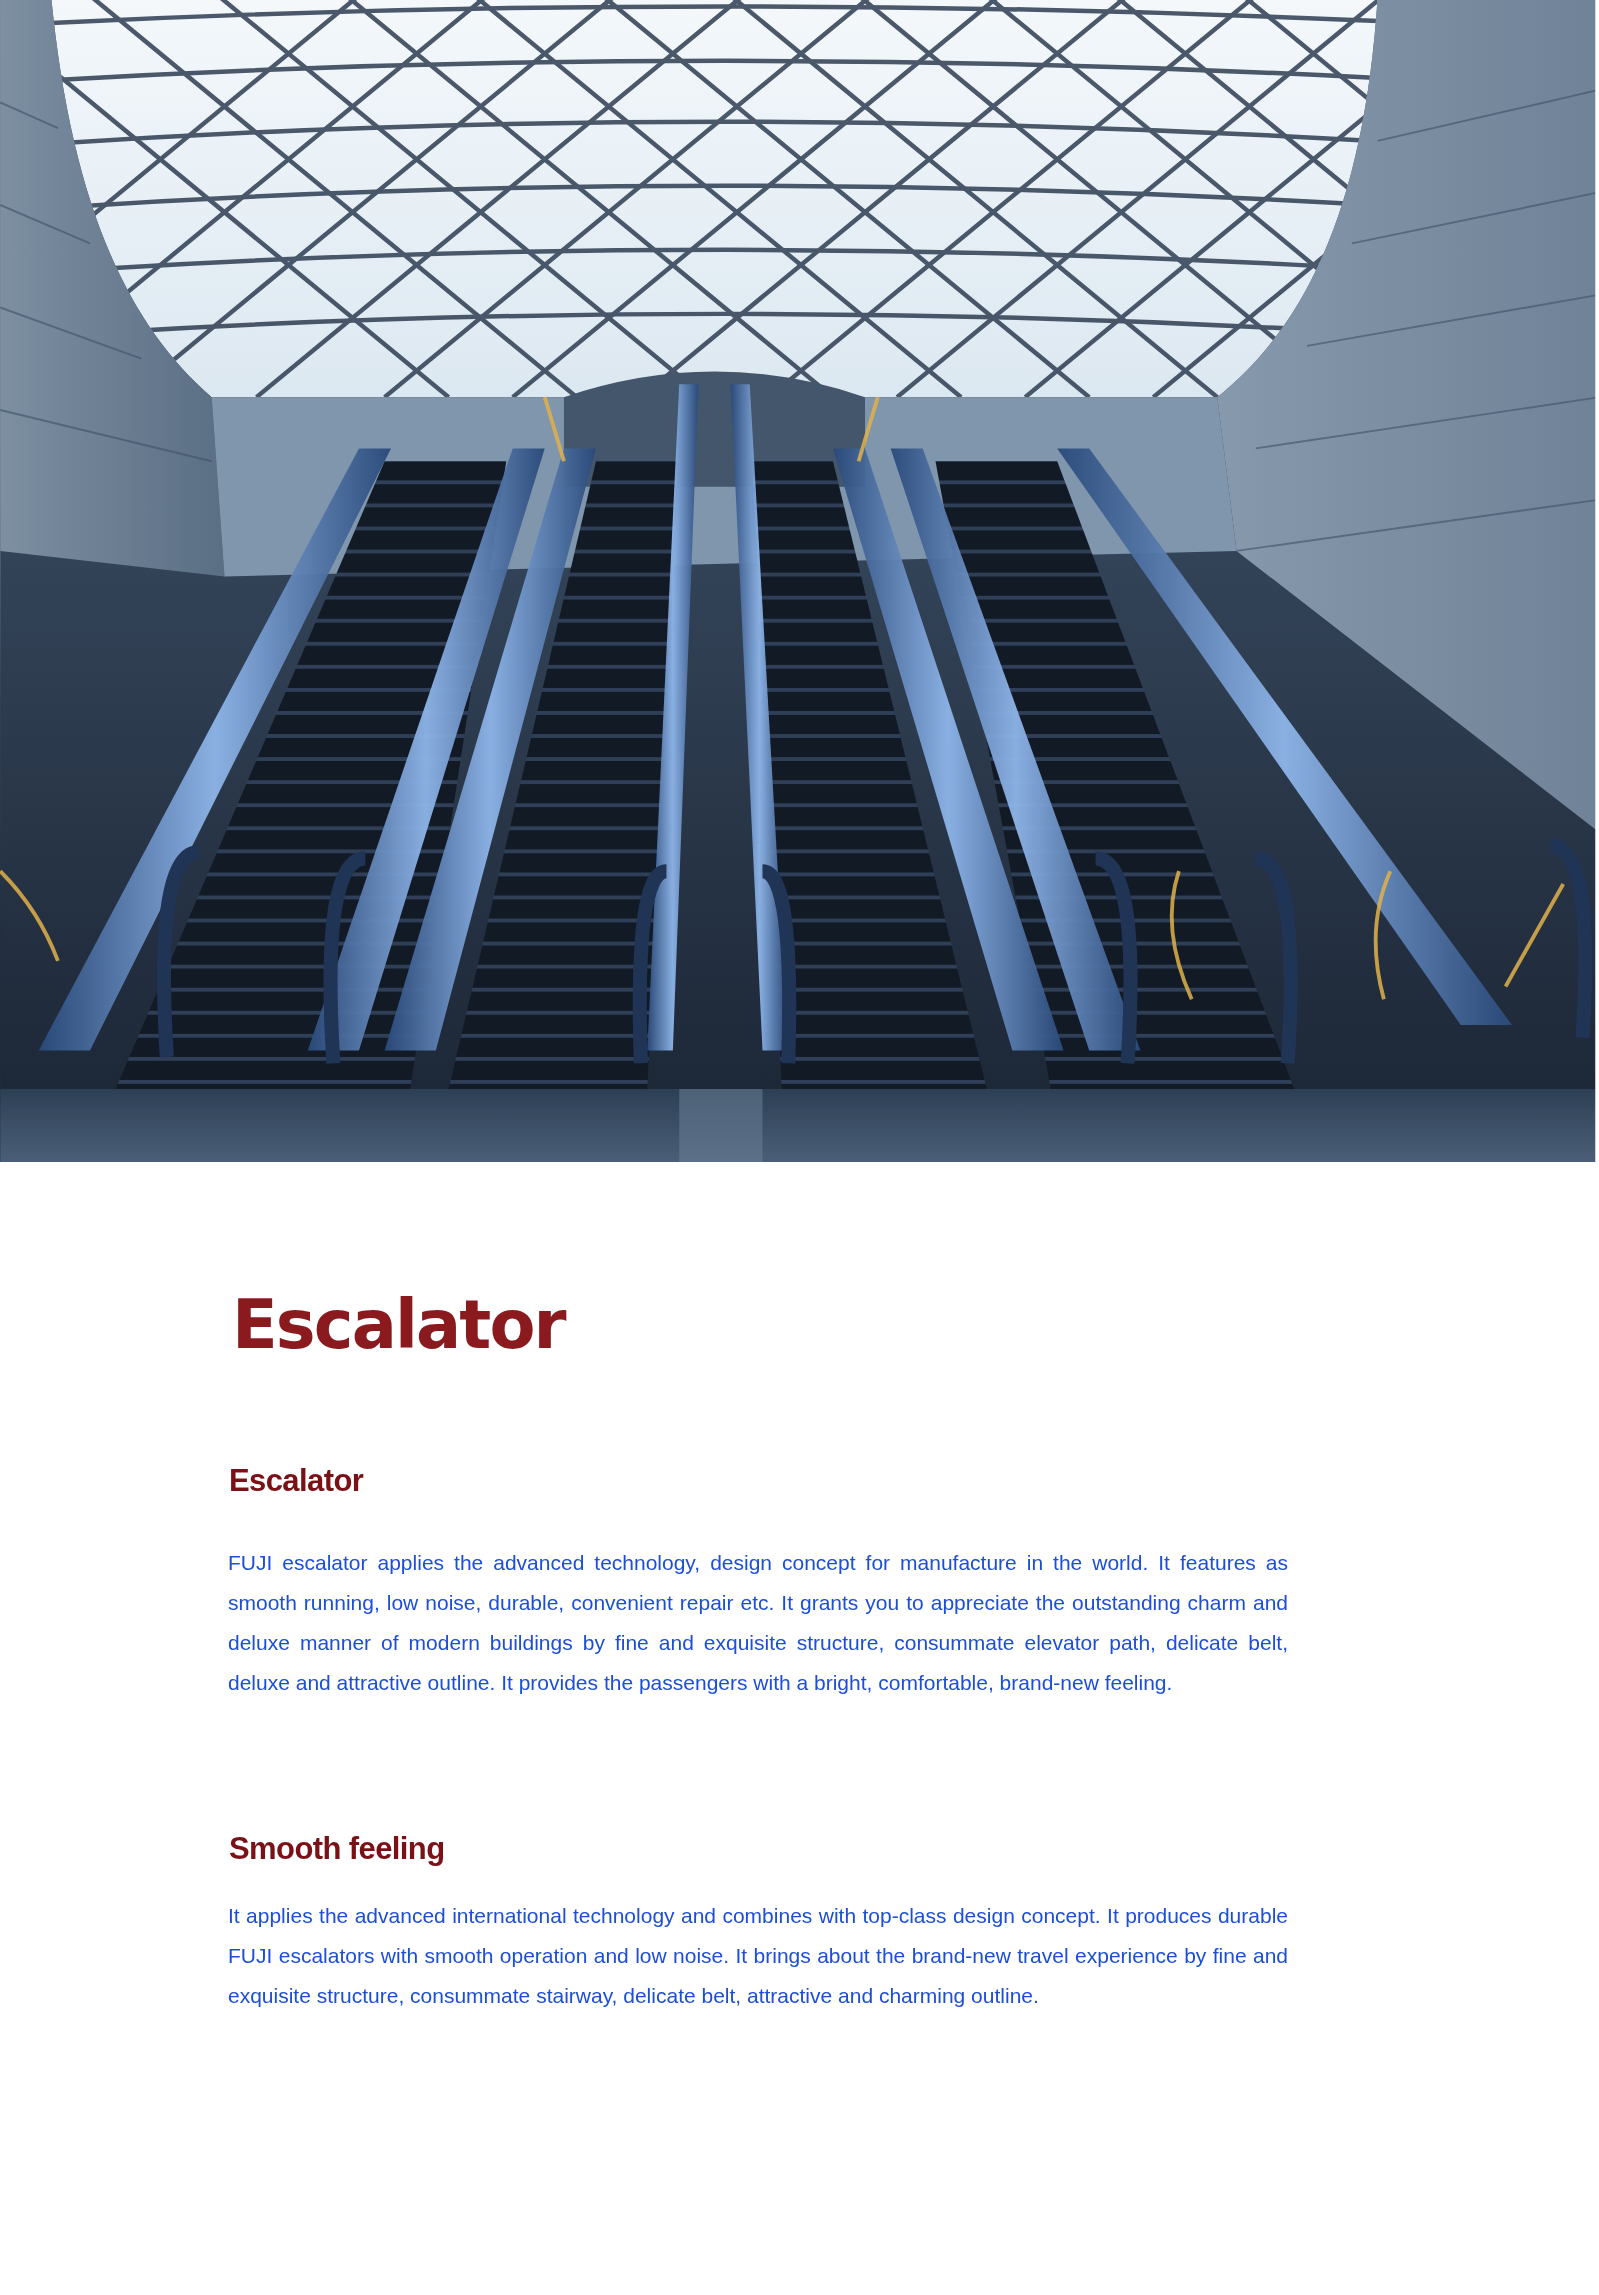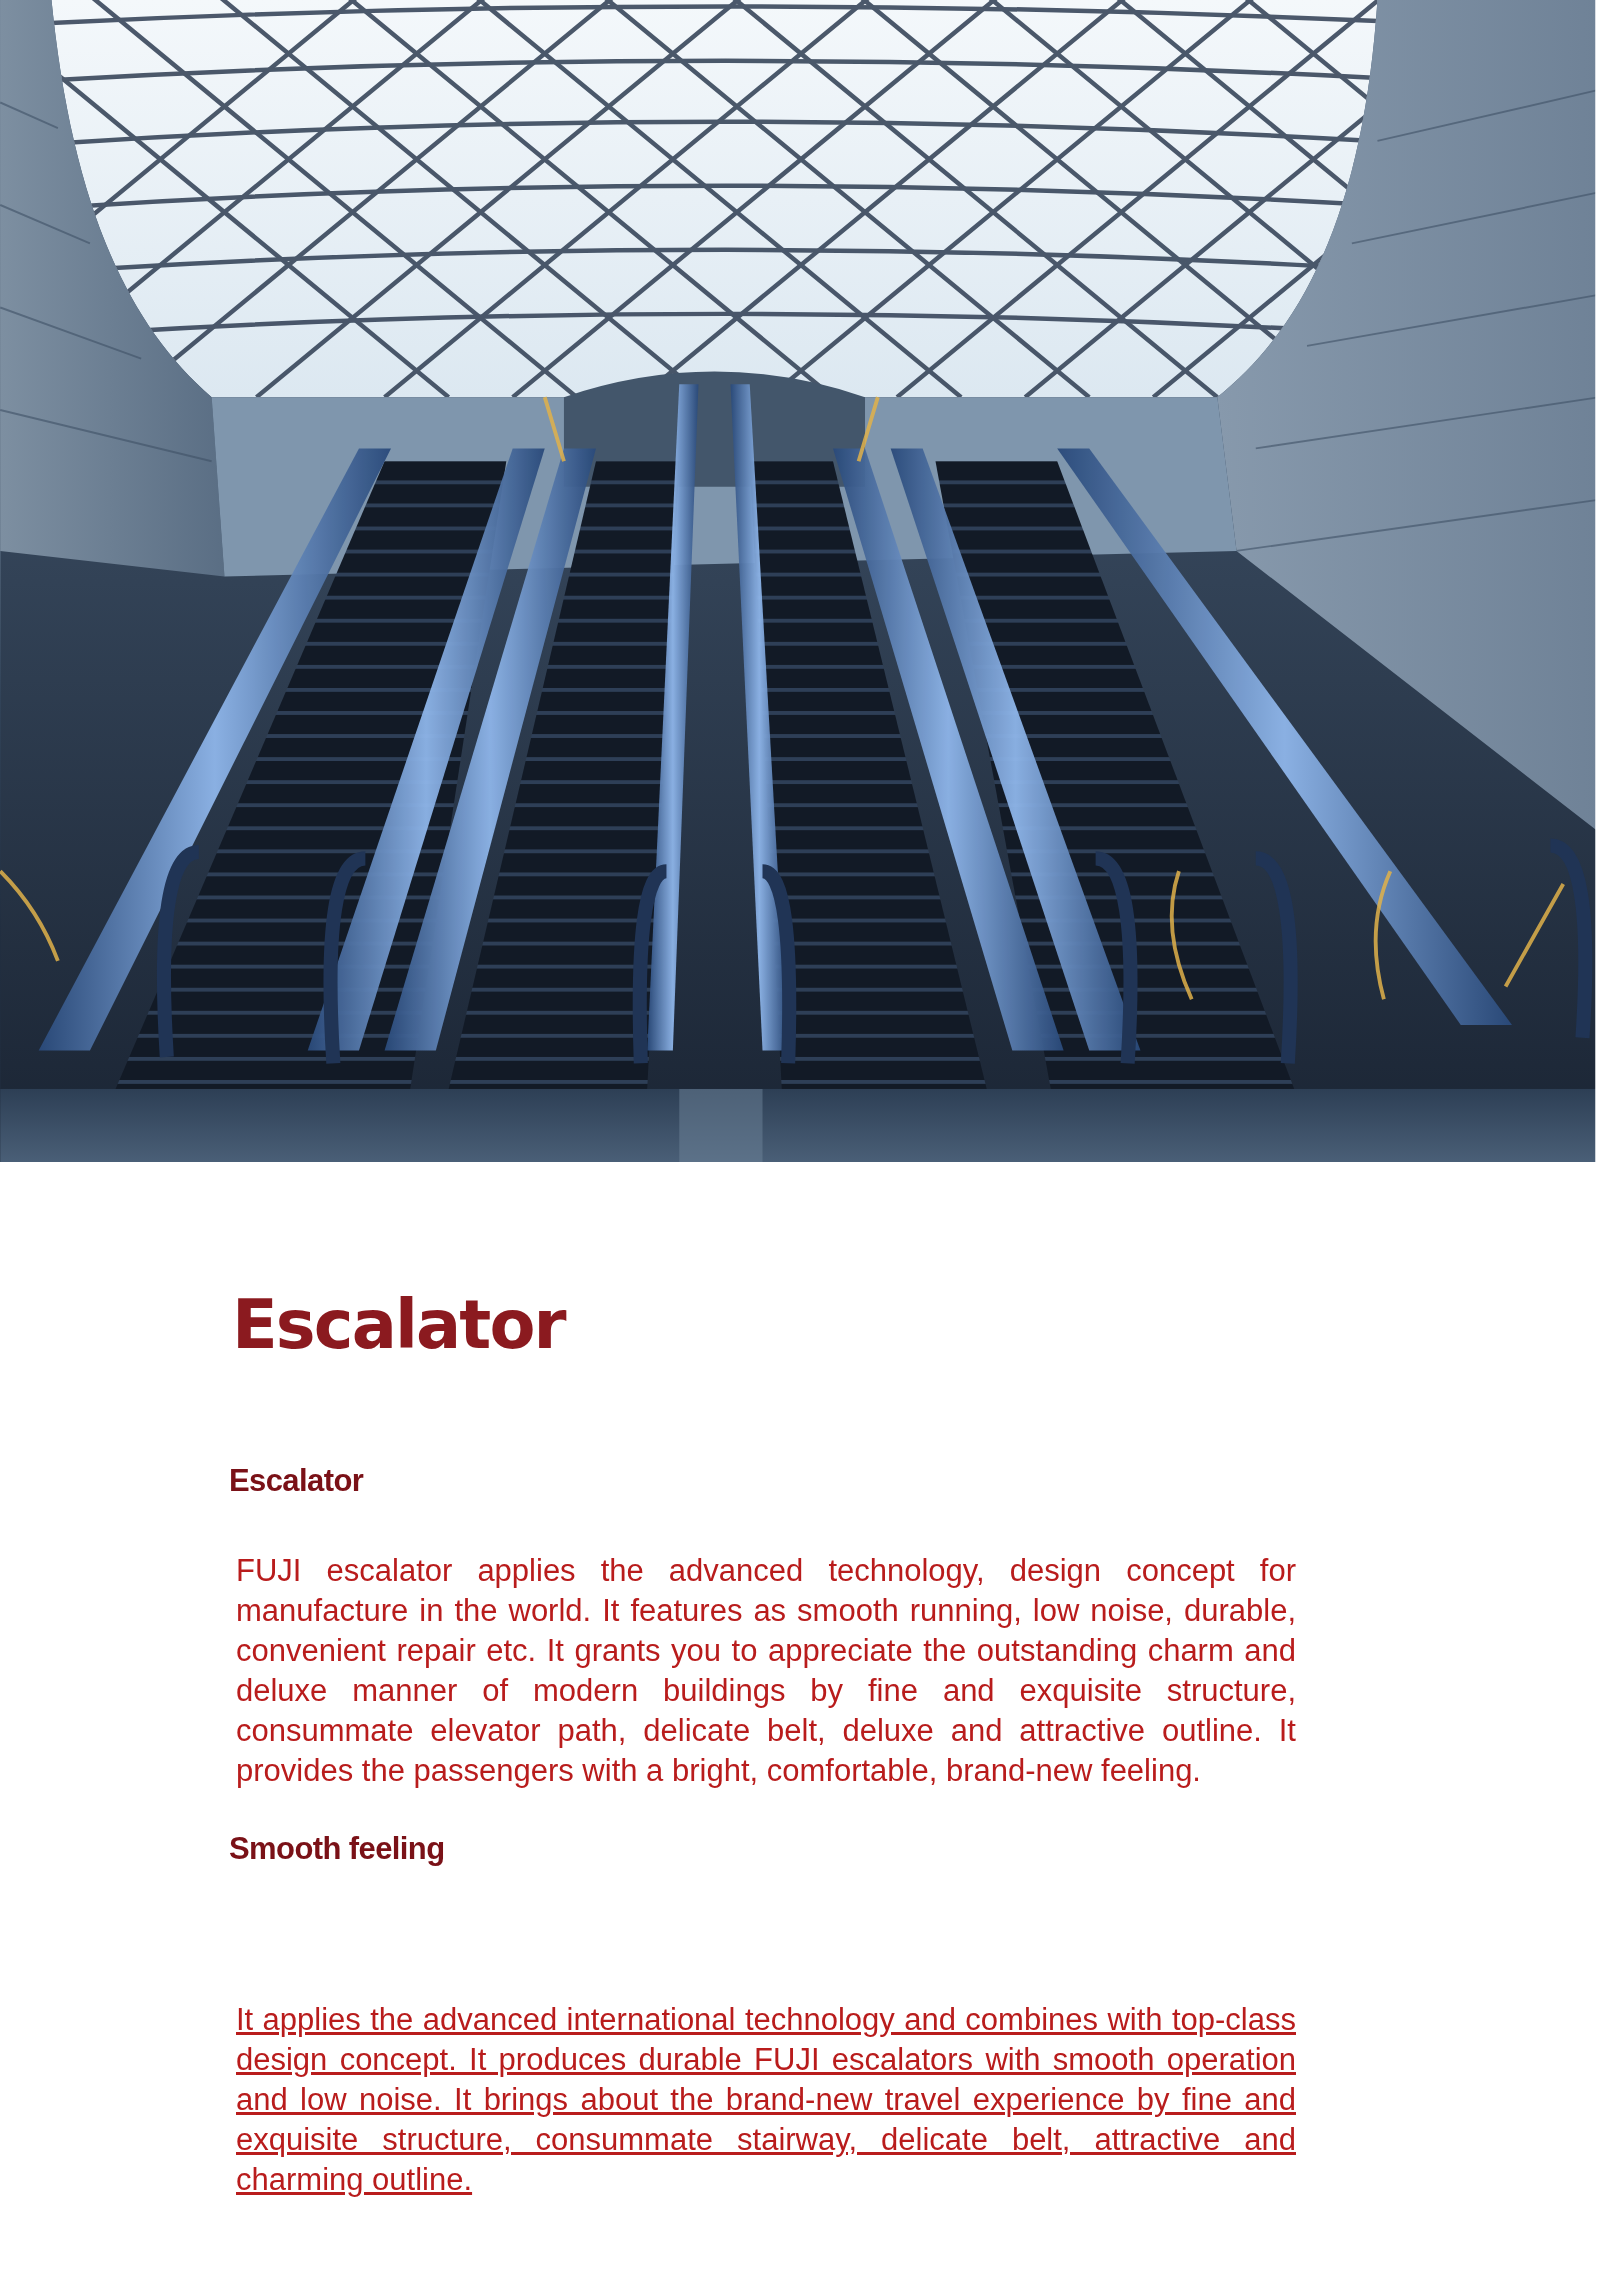--- a/index.html
+++ b/index.html
@@ -18,23 +18,23 @@
     position: absolute; left: 232px; top: 1285px;
     font-family: "DejaVu Sans", sans-serif; font-weight: bold; font-size: 67px; letter-spacing: -1.9px;
     color: #8b1a1f; margin: 0; line-height: 1.2;
   }
   .sub-heading {
     position: absolute; left: 229px; margin: 0;
     font-family: "Liberation Sans", sans-serif; font-weight: bold; font-size: 31px; letter-spacing: -0.6px;
     color: #7a1117; line-height: 1.2;
   }
   .body-text {
-    position: absolute; left: 228px; width: 1060px; margin: 8px;
-    font-family: "Liberation Sans", sans-serif; font-size: 31px; line-height: 40px;
-    color: #b91c1c; text-align: justify;
+    position: absolute; left: 228px; width: 1060px; margin: 0;
+    font-family: "Liberation Sans", sans-serif; font-size: 21px; line-height: 40px;
+    color: #1d4ed8; text-align: justify;
   }
 </style>
 </head>
 <body>
 
 <div class="hero">
   <svg width="1600" height="1162" viewBox="0 0 2497 1814" xmlns="http://www.w3.org/2000/svg">
     <defs>
       <linearGradient id="sky" x1="0" y1="0" x2="0" y2="1">
         <stop offset="0" stop-color="#f4f8fb"></stop>
@@ -130,15 +130,15 @@
   </svg>
 </div>
 
 <div class="content">
   <h1 class="main-title">Escalator</h1>
 
   <h2 class="sub-heading" style="top:1462px;">Escalator</h2>
   <p class="body-text" style="top:1543px;">FUJI escalator applies the advanced technology, design concept for manufacture in the world. It features as smooth running, low noise, durable, convenient repair etc. It grants you to appreciate the outstanding charm and deluxe manner of modern buildings by fine and exquisite structure, consummate elevator path, delicate belt, deluxe and attractive outline. It provides the passengers with a bright, comfortable, brand-new feeling.</p>
 
   <h2 class="sub-heading" style="top:1830px;">Smooth feeling</h2>
-  <p class="body-text" style="top:1992px;text-decoration:underline;">It applies the advanced international technology and combines with top-class design concept. It produces durable FUJI escalators with smooth operation and low noise. It brings about the brand-new travel experience by fine and exquisite structure, consummate stairway, delicate belt, attractive and charming outline.</p>
+  <p class="body-text" style="top:1896px;">It applies the advanced international technology and combines with top-class design concept. It produces durable FUJI escalators with smooth operation and low noise. It brings about the brand-new travel experience by fine and exquisite structure, consummate stairway, delicate belt, attractive and charming outline.</p>
 </div>
 
 
 </body></html>

